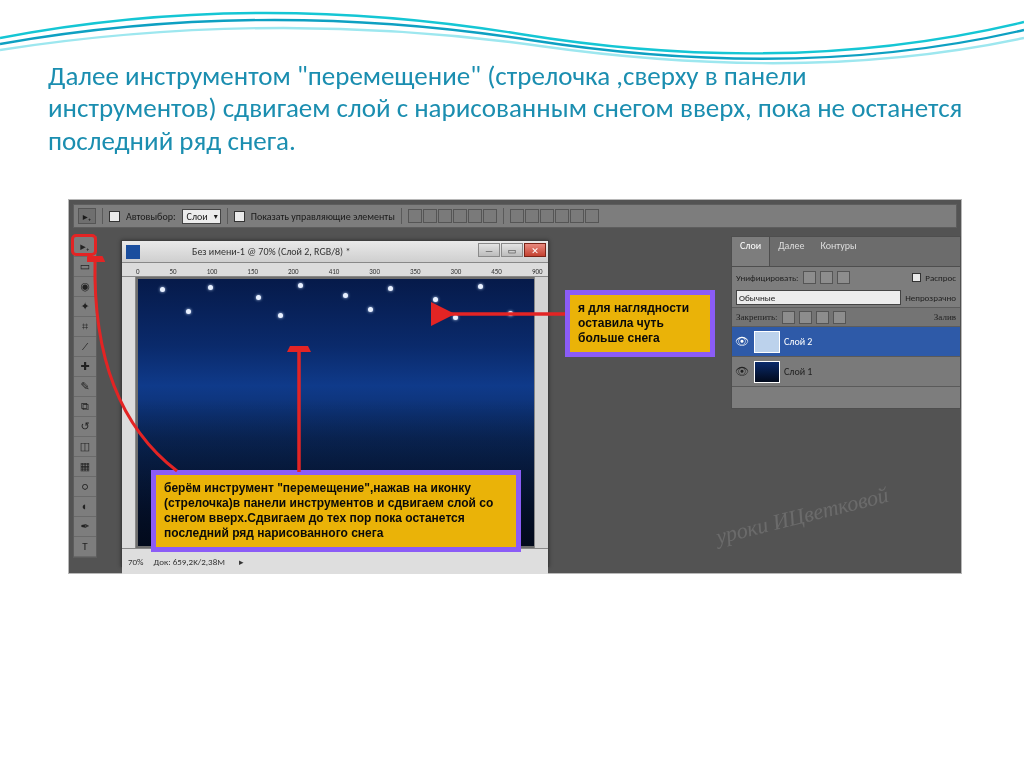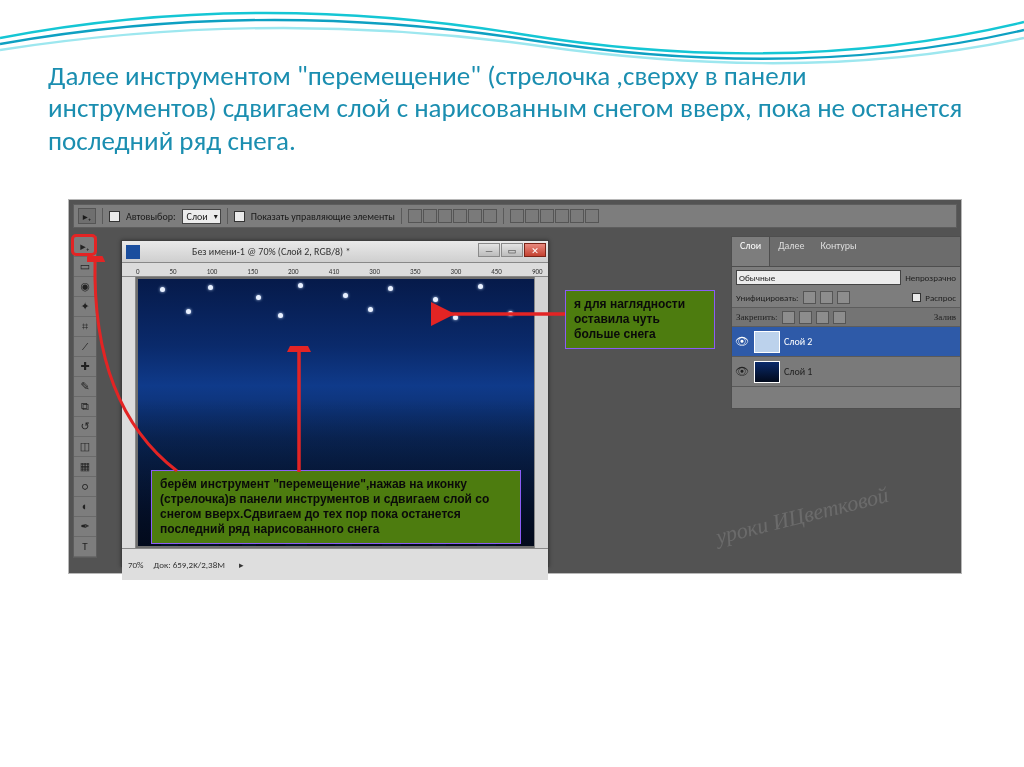--- a/index.html
+++ b/index.html
@@ -136,29 +136,29 @@
       radial-gradient(ellipse 16px 64px at 18% 100%, #031026 60%, transparent 61%),
       radial-gradient(ellipse 12px 42px at 28% 100%, #031026 60%, transparent 61%),
       radial-gradient(ellipse 18px 70px at 40% 100%, #031026 60%, transparent 61%),
       radial-gradient(ellipse 14px 56px at 52% 100%, #031026 60%, transparent 61%),
       radial-gradient(ellipse 16px 60px at 64% 100%, #031026 60%, transparent 61%),
       radial-gradient(ellipse 12px 46px at 76% 100%, #031026 60%, transparent 61%),
       radial-gradient(ellipse 16px 58px at 88% 100%, #031026 60%, transparent 61%),
       linear-gradient(180deg, transparent 0%, rgba(3,12,30,.6) 60%, #020a1c 100%);
   }
   .doc-status {
-    height: 32px; background: #dedede; border-top: 1px solid #888;
+    height: 26px; background: #dedede; border-top: 1px solid #888;
     font-size: 9px; color: #333; display: flex; align-items: center; gap: 10px;
     padding: 0 6px;
   }
   .scrollbar-v { position: absolute; top: 36px; right: 0; width: 14px; bottom: 18px; background: #d3d3d3; border-left:1px solid #888;}
   .callout {
     position: absolute;
-    background: #4d7c0f;
-    border: 1px solid #8b5cf6;
+    background: #eab308;
+    border: 5px solid #8b5cf6;
     padding: 6px 8px;
     font-size: 12px;
     font-weight: 700;
     color: #0a0a0a;
     line-height: 1.25;
     font-family: Arial, sans-serif;
   }
   .callout1 { top: 90px; left: 496px; width: 150px; }
   .callout2 { top: 270px; left: 82px; width: 370px; }
   .arrow { position: absolute; pointer-events: none; }
@@ -344,31 +344,31 @@
     <path d="M 20 126 L 20 4" fill="none" stroke="#e32424" stroke-width="3.5" marker-end="url(#ah3)"></path>
   </svg>
 
   <div class="layers-panel">
     <div class="lp-tabs">
       <div class="lp-tab active">Слои</div>
       <div class="lp-tab">Далее</div>
       <div class="lp-tab">Контуры</div>
     </div>
     <div class="lp-row">
-      <div class="lp-dd">Обычные</div>
-      <span style="font-size:9px">Непрозрачно</span>
-    </div>
-    <div class="lp-row">
       <span style="font-size:9px">Унифицировать:</span>
       <div class="lp-mini"></div>
       <div class="lp-mini"></div>
       <div class="lp-mini"></div>
       <div style="flex:1"></div>
       <div class="opt-check" style="width:9px;height:9px"></div>
       <span style="font-size:9px">Распрос</span>
+    </div>
+    <div class="lp-row">
+      <div class="lp-dd">Обычные</div>
+      <span style="font-size:9px">Непрозрачно</span>
     </div>
     <div class="lp-row lp-lockrow">
       <span style="font-size:9px">Закрепить:</span>
       <div class="lp-mini"></div>
       <div class="lp-mini"></div>
       <div class="lp-mini"></div>
       <div class="lp-mini"></div>
       <div style="flex:1"></div>
       <span style="font-size:9px">Залив</span>
     </div>

